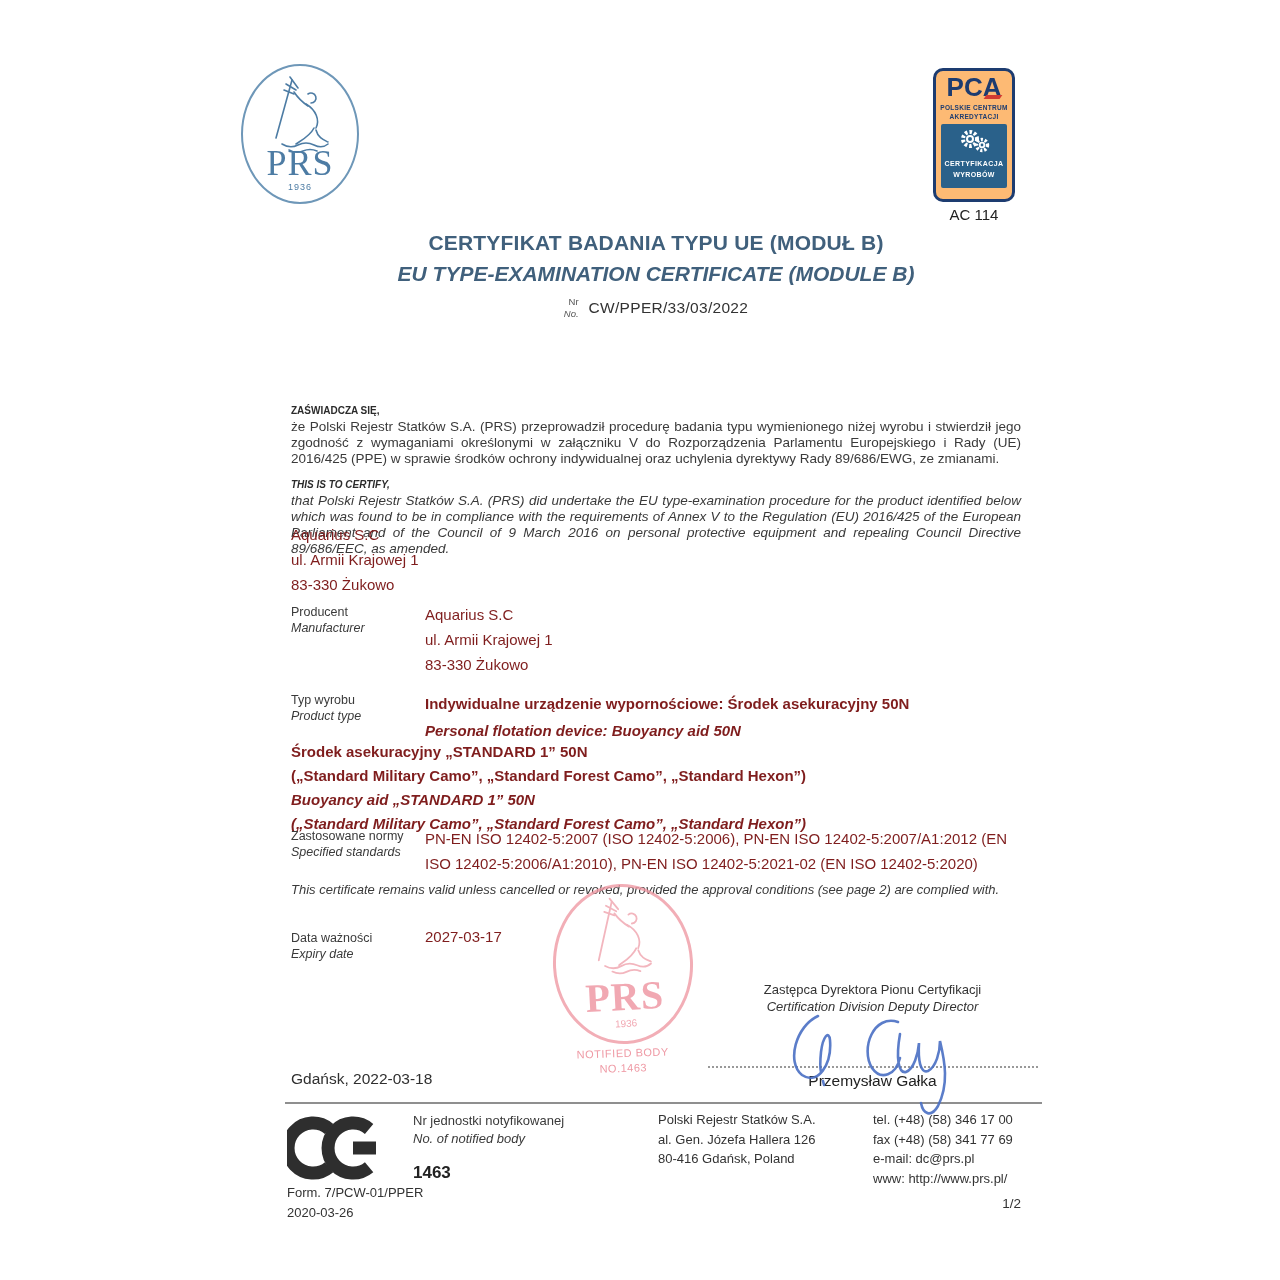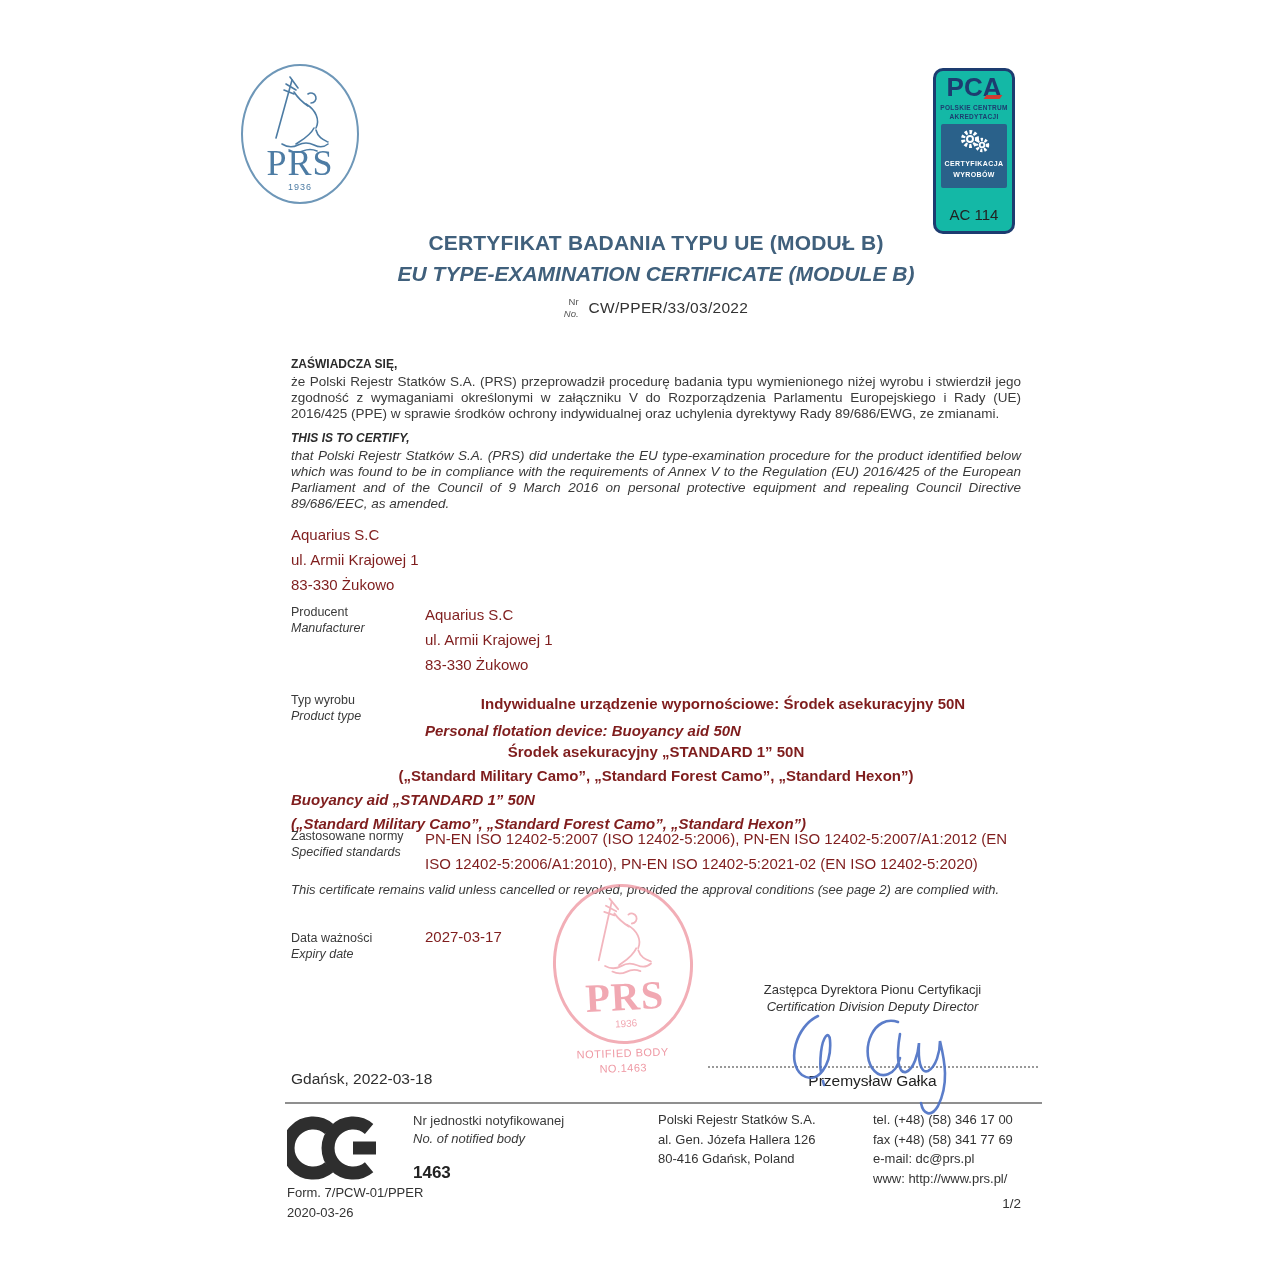--- a/index.html
+++ b/index.html
@@ -14,22 +14,22 @@
   .prs-logo{left:241px;top:64px;width:118px;height:140px;}
   .prs-oval{width:100%;height:100%;border:2px solid #6e97b8;border-radius:50%;
     box-sizing:border-box;position:relative;}
   .prs-neptune{position:absolute;top:8px;left:13px;}
   .prs-acronym{position:absolute;bottom:21px;width:100%;text-align:center;
     font-family:"Liberation Serif", serif;font-size:36px;line-height:1;color:#4d7ca4;letter-spacing:1px;}
   .prs-year{position:absolute;bottom:10px;width:100%;text-align:center;
     font-size:9px;color:#4d7ca4;letter-spacing:1px;}
 
   
-  .pca-badge{left:933px;top:68px;width:82px;height:166px;border:3px solid #1d3c70;
-    border-radius:10px;box-sizing:border-box;background:#14b8a6;padding-top:3px;}
+  .pca-badge{left:933px;top:68px;width:82px;height:134px;border:3px solid #1d3c70;
+    border-radius:10px;box-sizing:border-box;background:#fdba74;padding-top:3px;}
   .pca-acronym{text-align:center;font-size:26px;font-weight:bold;color:#1d3c70;
     line-height:1.05;position:relative;}
   .pca-red{position:absolute;right:11px;bottom:2px;width:16px;height:4px;
     background:#d23b32;transform:skewX(-35deg);}
   .pca-org{font-size:6.5px;font-weight:bold;color:#1d3c70;text-align:center;
     line-height:1.4;letter-spacing:0.3px;margin-top:2px;}
   .pca-inner{margin:3px auto 0;width:66px;height:64px;background:#2a618a;color:#fff;
     text-align:center;padding-top:5px;box-sizing:border-box;border-radius:2px;}
   .pca-cert{font-size:7px;font-weight:bold;letter-spacing:0.4px;line-height:1.45;margin-top:2px;}
   .pca-code{left:933px;top:206px;width:82px;text-align:center;font-size:15px;color:#222;}
@@ -38,31 +38,31 @@
   .title-block{left:291px;top:231px;width:730px;text-align:center;color:#40607c;}
   .title-pl{font-size:21px;font-weight:bold;letter-spacing:0.2px;}
   .title-en{font-size:21px;font-weight:bold;font-style:italic;margin-top:7px;}
   .certno-row{margin-top:10px;display:flex;justify-content:center;align-items:center;gap:10px;color:#3a3a3a;}
   .nrno{font-size:9.5px;line-height:1.25;text-align:right;color:#555;}
   .nrno .no{font-style:italic;}
   .cert-number{font-size:15.5px;color:#333;letter-spacing:0.3px;}
 
   
   .certify{left:291px;width:730px;}
-  .certify-h{font-size:12px;font-weight:bold;color:#2b2b2b;margin-bottom:3px;}
+  .certify-h{font-size:10px;font-weight:bold;color:#2b2b2b;margin-bottom:3px;margin-top:48px;}
   .certify-b{font-size:13.5px;text-align:justify;line-height:16px;color:#3a3a3a;}
   .italic{font-style:italic;}
 
   
   .frow{left:291px;width:730px;display:flex;}
   .flabel{width:134px;flex:none;font-size:12.5px;line-height:1.3;color:#3a3a3a;padding-top:2px;}
   .flabel .en{font-style:italic;}
   .fvalue{flex:1;font-size:15px;color:#7f1d1d;}
   .lh25 div{line-height:25px;}
-  .v-bold{font-weight:bold;text-align:center;}
+  .v-bold{font-weight:bold;}
   .v-boldital{font-weight:bold;font-style:italic;}
   .ptype div{line-height:27px;}
   .pdesc div{line-height:24px;}
   .stds{line-height:25px;}
 
   
   .validity{left:291px;top:882px;width:730px;font-size:13px;line-height:16.5px;}
 
   
   .stamp{left:553px;top:884px;width:140px;height:160px;transform:rotate(-3deg);

